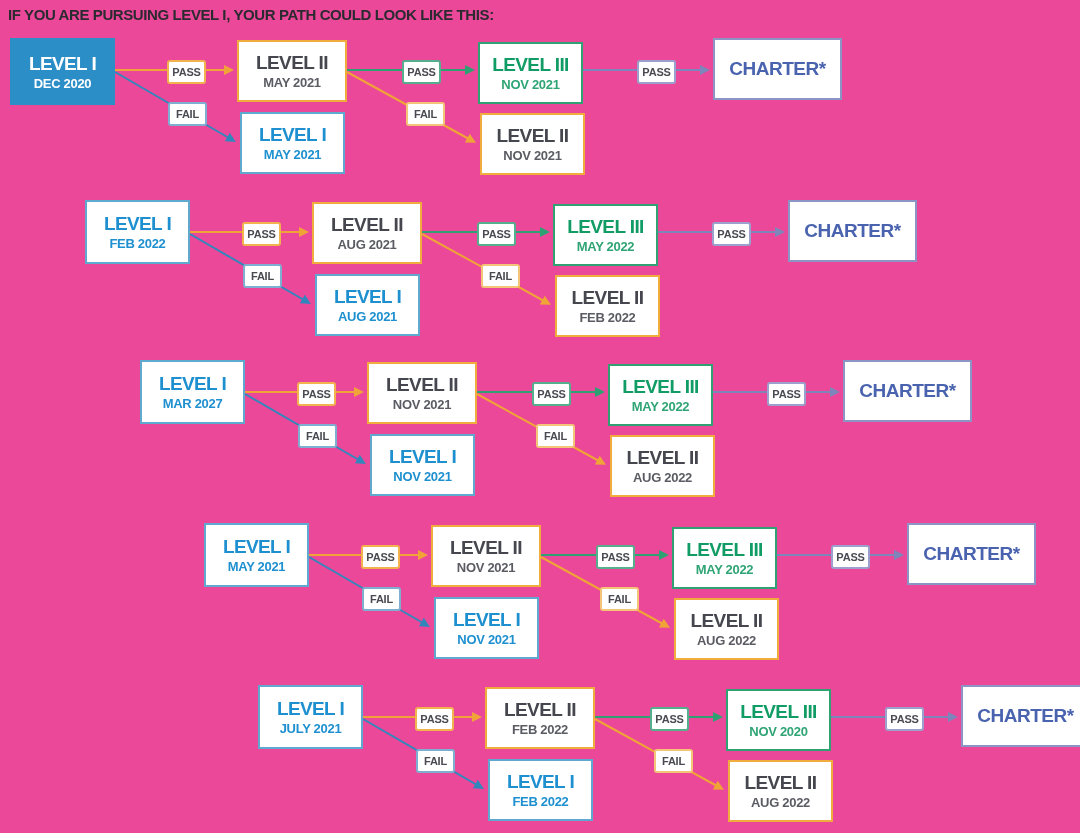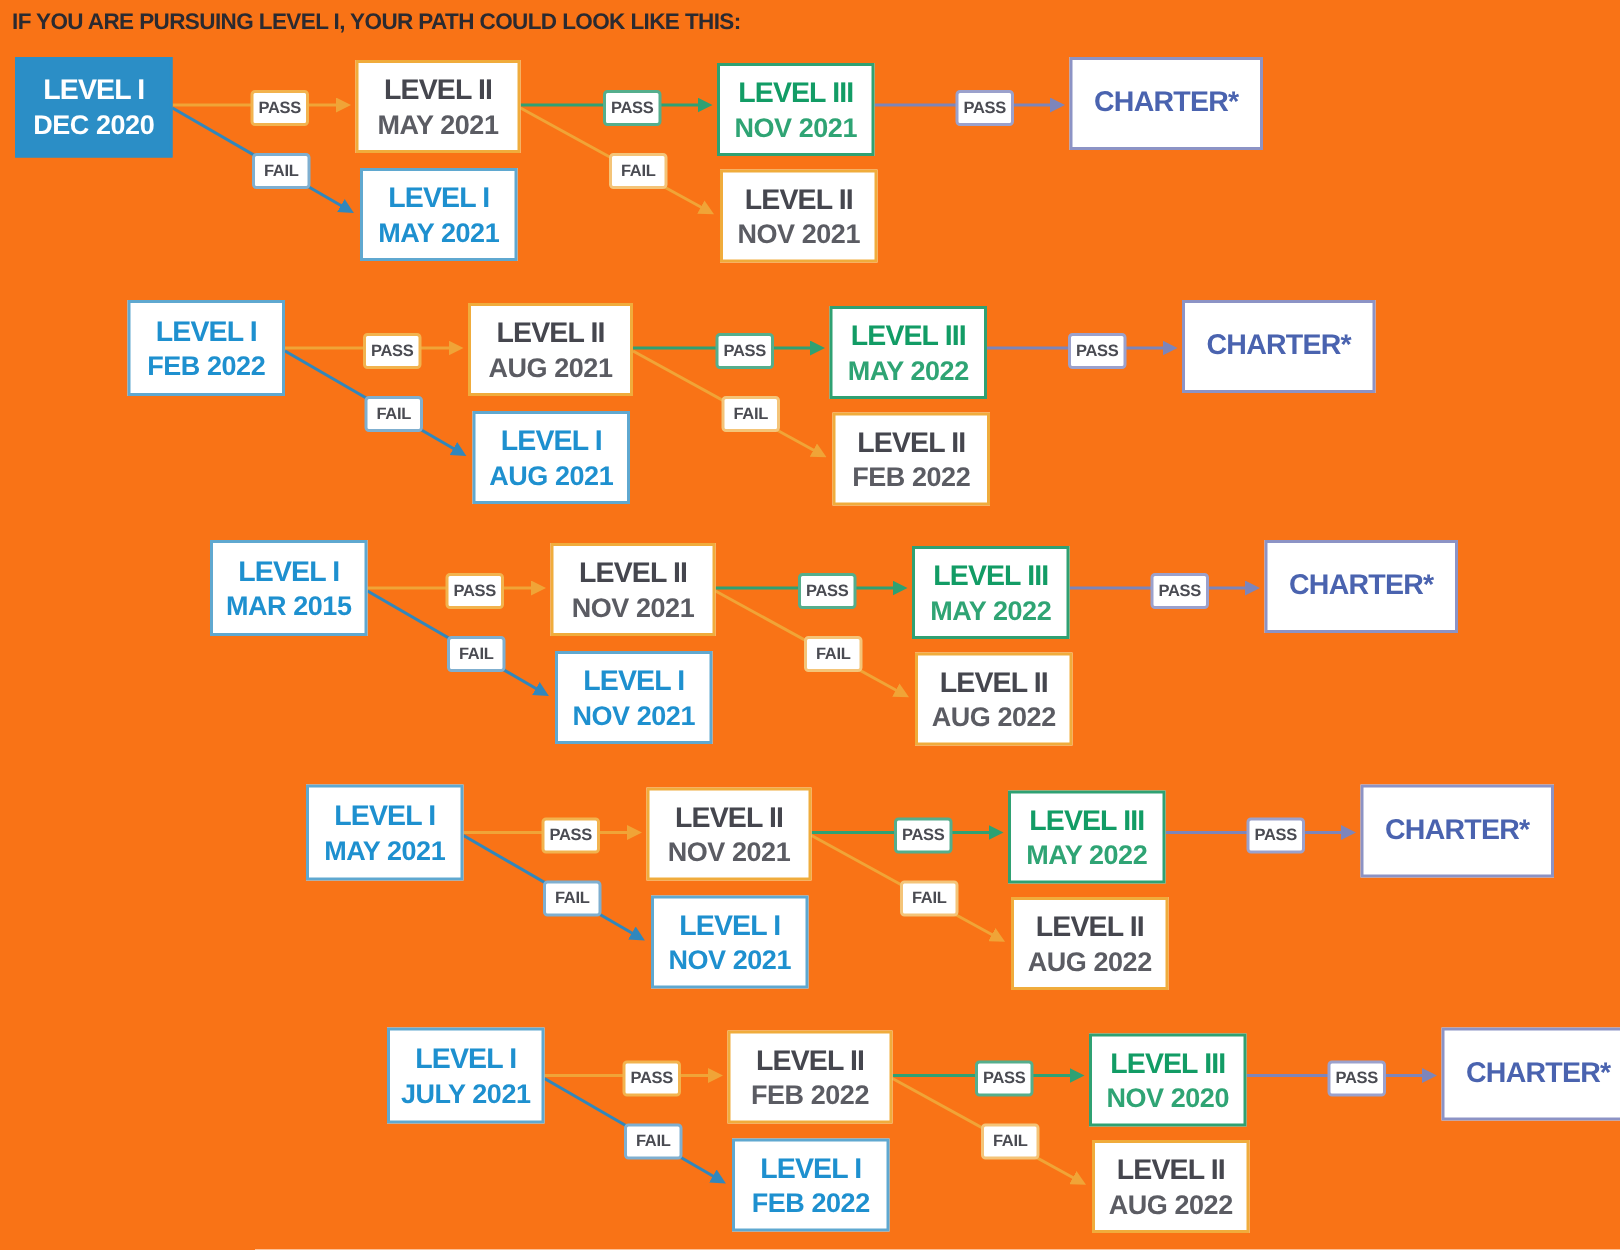--- a/index.html
+++ b/index.html
@@ -1,20 +1,20 @@
 <!DOCTYPE html>
 <html><head>
 <meta charset="utf-8">
 <style>
   * { box-sizing: border-box; margin: 0; padding: 0; }
   html,body { background:#fff; }
   #canvas {
     position: relative;
     width: 1080px; height: 833px;
-    background: #f97316;
+    background: #ec4899;
     overflow: hidden;
     font-family: "Liberation Sans", sans-serif;
   }
   #page-heading {
     position: absolute; left: 8px; top: 6px;
     font-size: 15px; font-weight: 700;
     letter-spacing: -0.4px;
     color: #2B2A30;
   }
   .row { position: absolute; width: 820px; height: 140px; }
@@ -27,21 +27,21 @@
 
   .box {
     position: absolute;
     background: #fff;
     border: 2px solid;
     display: flex; flex-direction: column;
     align-items: center; justify-content: center;
     text-align: right;
   }
   .box .t { font-size: 19px; font-weight: 700; letter-spacing: -0.6px; line-height: 1; }
-  .box .d { font-size: 18px; font-weight: 700; letter-spacing: -0.3px; line-height: 1; margin-top: 4px; }
+  .box .d { font-size: 13px; font-weight: 700; letter-spacing: -0.3px; line-height: 1; margin-top: 4px; }
 
   .l1  { left: 0;     top: 0;    width: 105px; height: 64px; }
   .l2  { left: 227px; top: 2px;  width: 110px; height: 62px; }
   .l3  { left: 468px; top: 4px;  width: 105px; height: 62px; }
   .ch  { left: 703px; top: 0;    width: 129px; height: 62px; }
   .l1r { left: 230px; top: 74px; width: 105px; height: 62px; }
   .l2r { left: 470px; top: 75px; width: 105px; height: 62px; }
 
   .l1, .l1r { border-color: #5FA8D0; }
   .l1 .t, .l1 .d, .l1r .t, .l1r .d { color: #1E90CF; }
@@ -189,21 +189,21 @@
     <svg class="lines" width="820" height="140" viewBox="0 0 820 140">
       <line class="ln y" x1="105" y1="32" x2="216" y2="32" marker-end="url(#arr-y)"></line>
       <line class="ln b" x1="105" y1="34" x2="219" y2="100" marker-end="url(#arr-b)"></line>
       <line class="ln g" x1="337" y1="32" x2="457" y2="32" marker-end="url(#arr-g)"></line>
       <line class="ln y" x1="337" y1="34" x2="459" y2="101" marker-end="url(#arr-y)"></line>
       <line class="ln p" x1="573" y1="32" x2="692" y2="32" marker-end="url(#arr-p)"></line>
     </svg>
 
     <div class="box l1">
       <span class="t">LEVEL I</span>
-      <span class="d">MAR 2015</span>
+      <span class="d">MAR 2027</span>
     </div>
 
     <div class="box l2">
       <span class="t">LEVEL II</span>
       <span class="d">NOV 2021</span>
     </div>
 
     <div class="box l3">
       <span class="t">LEVEL III</span>
       <span class="d">MAY 2022</span>

